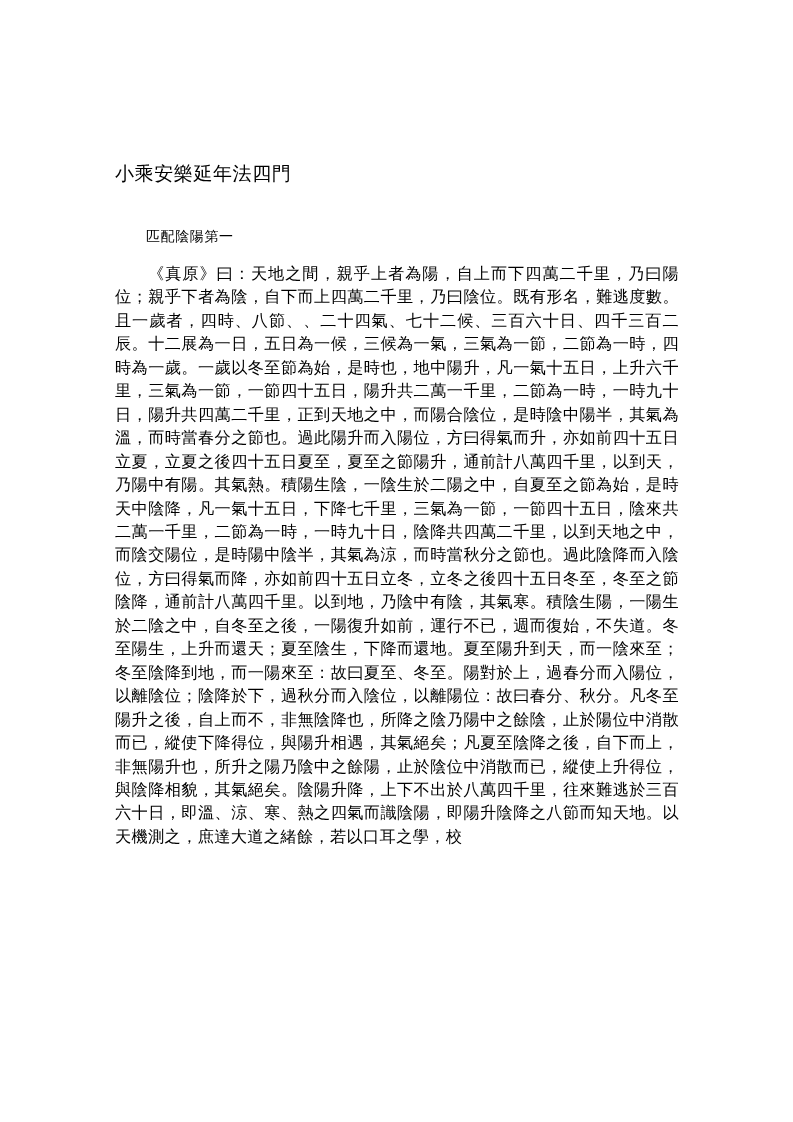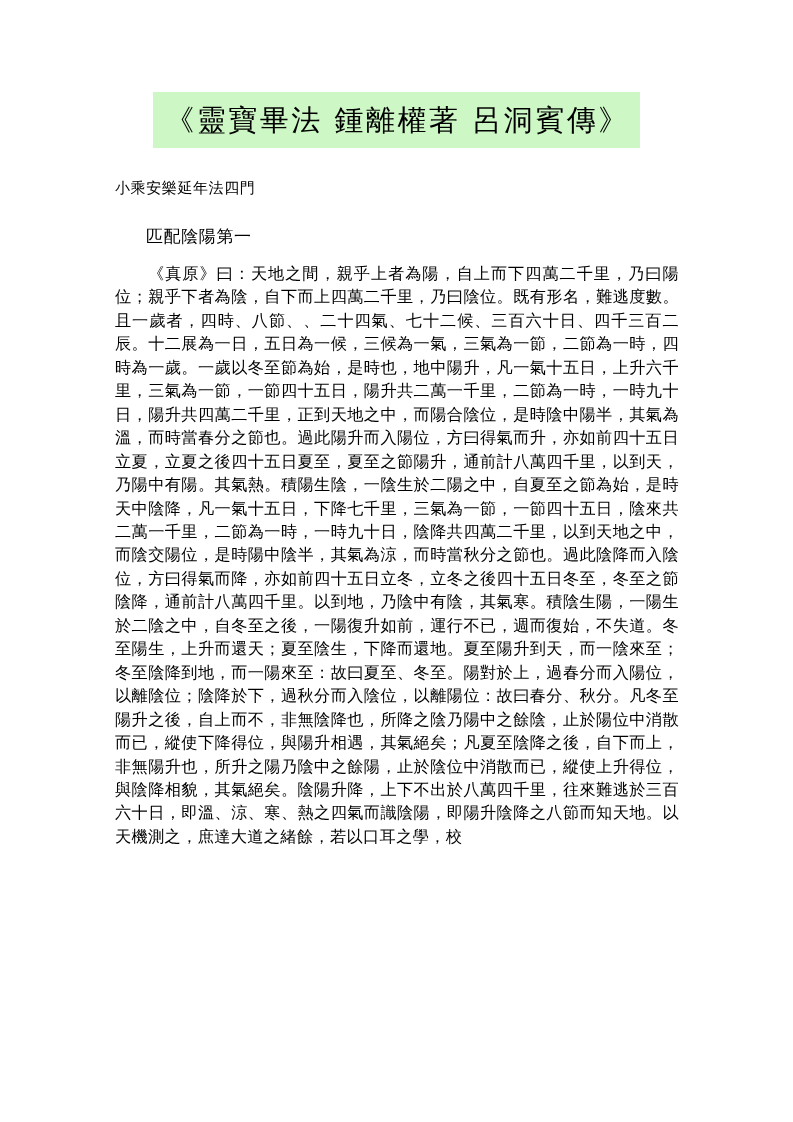--- a/index.html
+++ b/index.html
@@ -42,31 +42,31 @@
     font-weight: 400;
     letter-spacing: 2.5px;
     padding: 0 10px 0 12px;
     white-space: nowrap;
   }
 
   
   .heading-1 {
     position: absolute;
     left: 115px;
-    top: 176px;
-    font-size: 15px;
+    top: 161px;
+    font-size: 19px;
     line-height: 24px;
     letter-spacing: 0.6px;
     white-space: nowrap;
   }
   .heading-2 {
     position: absolute;
     left: 115px;
     top: 224px;
-    font-size: 17px;
+    font-size: 14px;
     line-height: 24px;
     letter-spacing: 0.6px;
     text-indent: 31px;
     white-space: nowrap;
   }
 
   
   .body-block {
     position: absolute;
     left: 115px;
@@ -86,23 +86,20 @@
   }
   .para + .para {
     margin-top: 4px;
   }
 </style>
 </head>
 <body>
 
 <div class="page">
 
-  <div class="title-block">
-    <span class="doc-title">《靈寶畢法 鍾離權著 呂洞賓傳》</span>
-  </div>
 
   <div class="heading-1">小乘安樂延年法四門</div>
 
   <div class="heading-2">匹配陰陽第一</div>
 
   <div class="body-block">
     <p class="para">《真原》曰：天地之間，親乎上者為陽，自上而下四萬二千里，乃曰陽位；親乎下者為陰，自下而上四萬二千里，乃曰陰位。既有形名，難逃度數。且一歲者，四時、八節、、二十四氣、七十二候、三百六十日、四千三百二辰。十二展為一日，五日為一候，三候為一氣，三氣為一節，二節為一時，四時為一歲。一歲以冬至節為始，是時也，地中陽升，凡一氣十五日，上升六千里，三氣為一節，一節四十五日，陽升共二萬一千里，二節為一時，一時九十日，陽升共四萬二千里，正到天地之中，而陽合陰位，是時陰中陽半，其氣為溫，而時當春分之節也。過此陽升而入陽位，方曰得氣而升，亦如前四十五日立夏，立夏之後四十五日夏至，夏至之節陽升，通前計八萬四千里，以到天，乃陽中有陽。其氣熱。積陽生陰，一陰生於二陽之中，自夏至之節為始，是時天中陰降，凡一氣十五日，下降七千里，三氣為一節，一節四十五日，陰來共二萬一千里，二節為一時，一時九十日，陰降共四萬二千里，以到天地之中，而陰交陽位，是時陽中陰半，其氣為涼，而時當秋分之節也。過此陰降而入陰位，方曰得氣而降，亦如前四十五日立冬，立冬之後四十五日冬至，冬至之節陰降，通前計八萬四千里。以到地，乃陰中有陰，其氣寒。積陰生陽，一陽生於二陰之中，自冬至之後，一陽復升如前，運行不已，週而復始，不失道。冬至陽生，上升而還天；夏至陰生，下降而還地。夏至陽升到天，而一陰來至；冬至陰降到地，而一陽來至：故曰夏至、冬至。陽對於上，過春分而入陽位，以離陰位；陰降於下，過秋分而入陰位，以離陽位：故曰春分、秋分。凡冬至陽升之後，自上而不，非無陰降也，所降之陰乃陽中之餘陰，止於陽位中消散而已，縱使下降得位，與陽升相遇，其氣絕矣；凡夏至陰降之後，自下而上，非無陽升也，所升之陽乃陰中之餘陽，止於陰位中消散而已，縱使上升得位，與陰降相貌，其氣絕矣。陰陽升降，上下不出於八萬四千里，往來難逃於三百六十日，即溫、涼、寒、熱之四氣而識陰陽，即陽升陰降之八節而知天地。以天機測之，庶達大道之緒餘，若以口耳之學，校</p>
   </div>
 
 </div>

